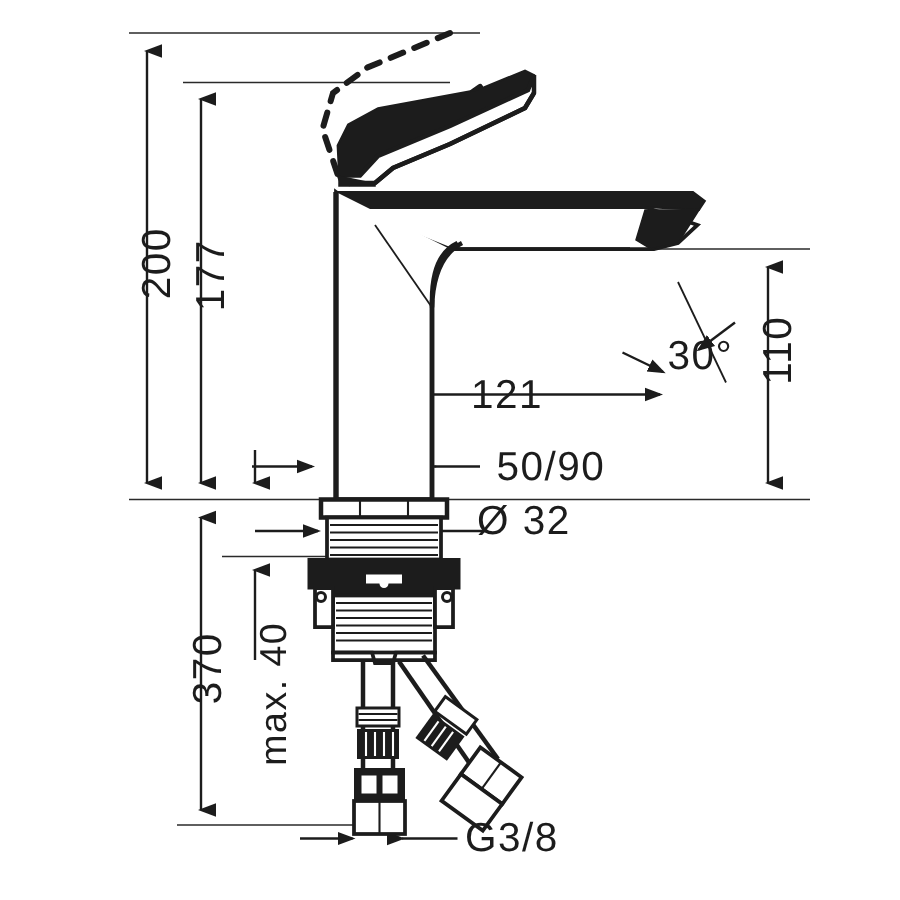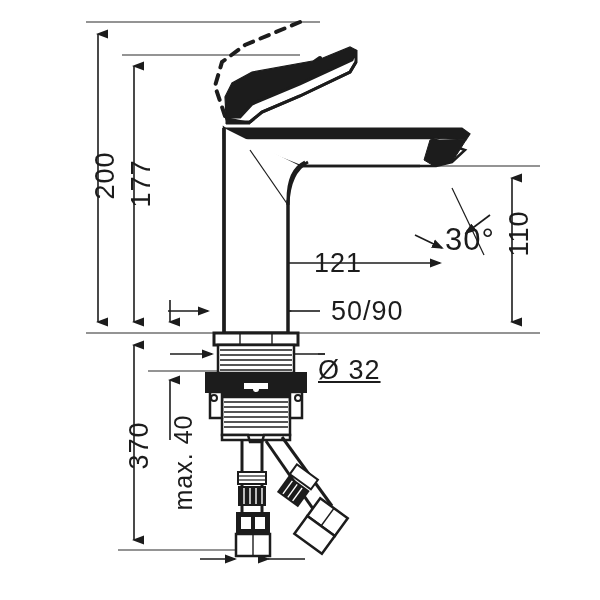--- a/index.html
+++ b/index.html
@@ -19,21 +19,21 @@
     white-space:nowrap;
     letter-spacing:1px;
     user-select:none;
   }
   .vert{
     transform-origin:50% 50%;
   }
   .rot90{transform:rotate(-90deg);}
   .sz-big{font-size:27px;}
   .sz-mid{font-size:25px;}
-  .sz-deg{font-size:31px;}
+  .sz-deg{font-size:27px;}
 </style>
 </head>
 <body>
 
 <div id="stage">
 
   <svg viewBox="0 0 600 600" xmlns="http://www.w3.org/2000/svg">
 
     <defs>
       <marker id="arrDown" markerWidth="12" markerHeight="12" refX="6" refY="10" orient="auto" markerUnits="userSpaceOnUse">
@@ -239,20 +239,21 @@
   <div class="dimlabel vert rot90 sz-big" style="left:106px;top:168px;width:70px;text-align:center;">177</div>
 
   <div class="dimlabel sz-big" style="left:314px;top:248px;">121</div>
 
   <div class="dimlabel vert rot90 sz-big" style="left:484px;top:218px;width:70px;text-align:center;">110</div>
 
   <div class="dimlabel sz-big" style="left:331px;top:296px;">50/90</div>
 
   <div class="dimlabel sz-deg" style="left:445px;top:222px;">30°</div>
 
-  <div class="dimlabel sz-big" style="left:318px;top:355px;text-decoration:underline;">Ø 32</div>
+  <div class="dimlabel sz-big" style="left:318px;top:332px;">Ø 32</div>
 
   <div class="dimlabel vert rot90 sz-big" style="left:104px;top:430px;width:70px;text-align:center;">370</div>
 
   <div class="dimlabel vert rot90 sz-mid" style="left:118px;top:448px;width:130px;text-align:center;">max. 40</div>
 
+  <div class="dimlabel sz-big" style="left:310px;top:543px;">G3/8</div>
 
 </div>
 
 </body></html>

